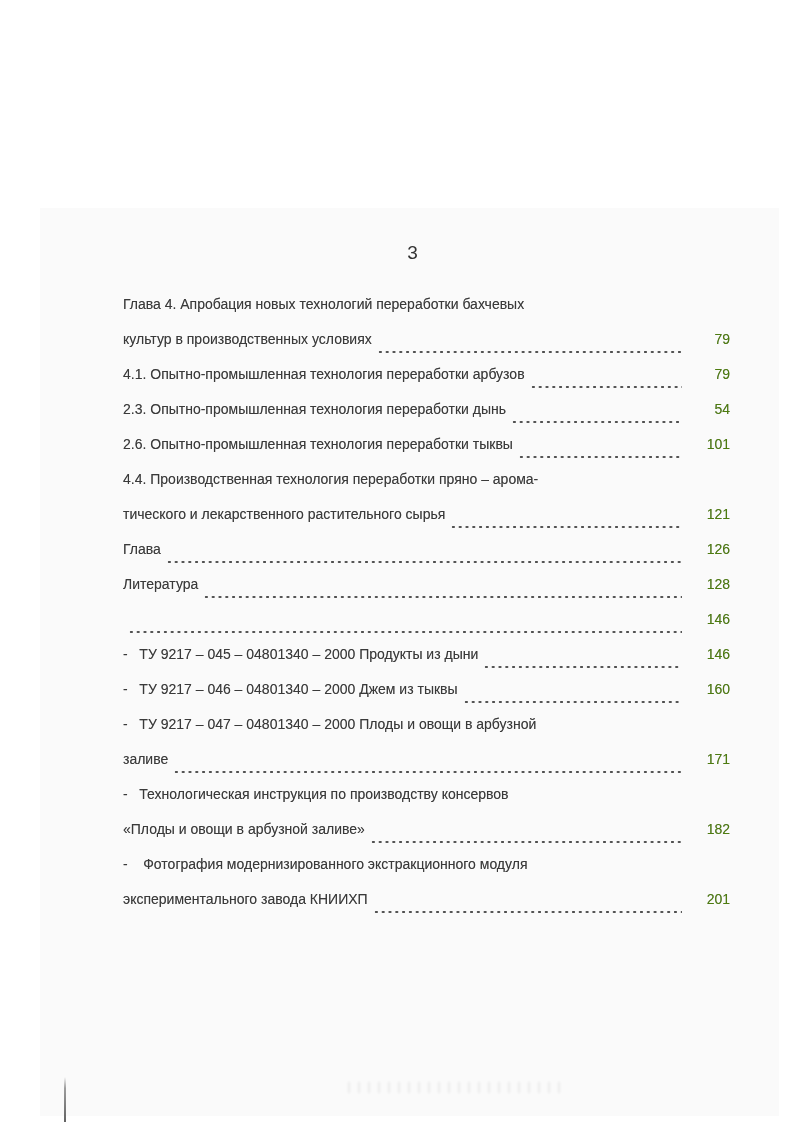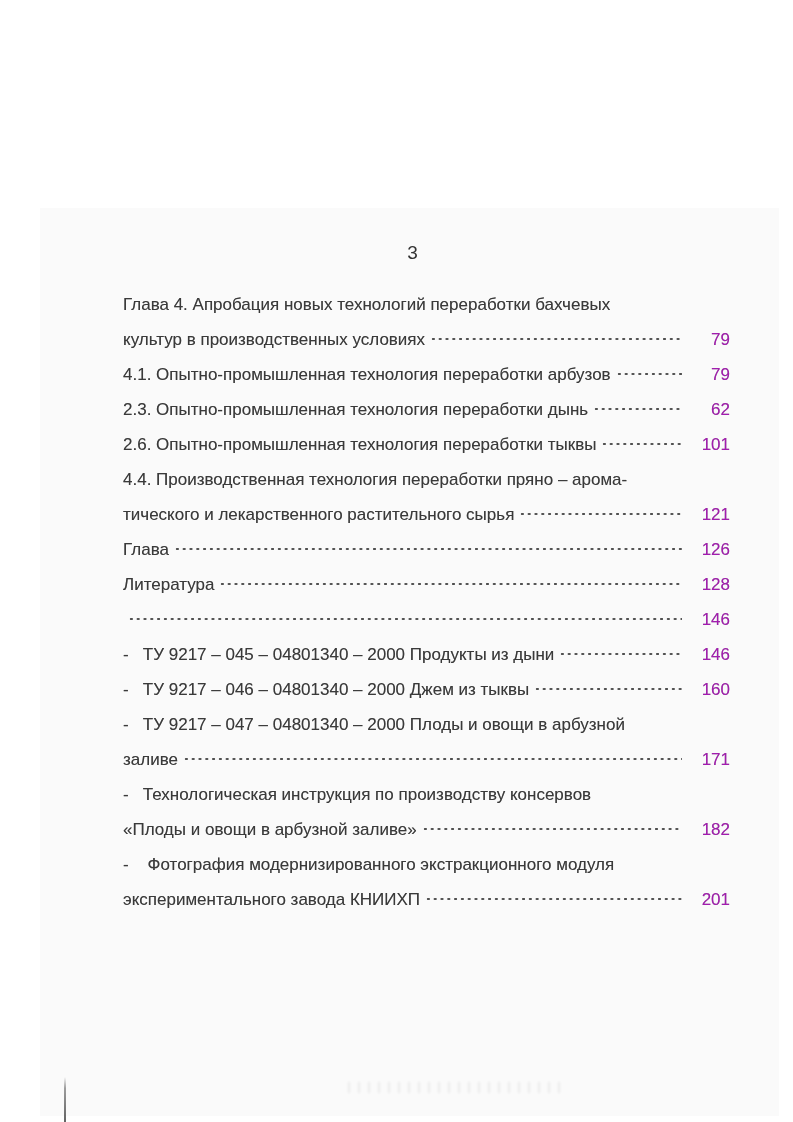--- a/index.html
+++ b/index.html
@@ -42,24 +42,24 @@
     color: #333333;
   }
   .toc {
     position: absolute;
     top: 287px;
     left: 0;
     width: 607px;
   }
   .toc-line {
     display: flex;
-    align-items: center;
+    align-items: flex-end;
     height: 35px;
     line-height: 35px;
-    font-size: 17px;
+    font-size: 14px;
     color: #3a3a3a;
     white-space: pre;
     text-shadow: 0 0 0.5px rgba(60,60,60,0.45);
   }
   .toc-text {
     white-space: pre;
     flex: 0 0 auto;
   }
   .dots {
     flex: 1 1 auto;
@@ -68,21 +68,21 @@
     margin: 0 4px 0 5px;
     background-image: radial-gradient(circle, #4e4e4e 1.05px, rgba(0,0,0,0) 1.5px);
     background-size: 6.8px 8px;
     background-repeat: repeat-x;
     background-position: left bottom 1px;
   }
   .pg {
     flex: 0 0 auto;
     min-width: 44px;
     text-align: right;
-    color: #a21caf;
+    color: #4d7c0f;
   }
   
   .artifact-line {
     position: absolute;
     left: 64px;
     top: 1077px;
     width: 2px;
     height: 45px;
     background: linear-gradient(to bottom,
       rgba(90,90,90,0) 0%,
@@ -108,21 +108,21 @@
 <div class="page">
   <div class="scan-shade"></div>
 
   <div class="content">
     <div class="pageno">3</div>
 
     <div class="toc">
         <div class="toc-line"><span class="toc-text">Глава 4. Апробация новых технологий переработки бахчевых</span></div>
         <div class="toc-line"><span class="toc-text">культур в производственных условиях</span><span class="dots"></span><span class="pg">79</span></div>
         <div class="toc-line"><span class="toc-text">4.1. Опытно-промышленная технология переработки арбузов</span><span class="dots"></span><span class="pg">79</span></div>
-        <div class="toc-line"><span class="toc-text">2.3. Опытно-промышленная технология переработки дынь</span><span class="dots"></span><span class="pg">62</span></div>
+        <div class="toc-line"><span class="toc-text">2.3. Опытно-промышленная технология переработки дынь</span><span class="dots"></span><span class="pg">54</span></div>
         <div class="toc-line"><span class="toc-text">2.6. Опытно-промышленная технология переработки тыквы</span><span class="dots"></span><span class="pg">101</span></div>
         <div class="toc-line"><span class="toc-text">4.4. Производственная технология переработки пряно – арома-</span></div>
         <div class="toc-line"><span class="toc-text">тического и лекарственного растительного сырья</span><span class="dots"></span><span class="pg">121</span></div>
         <div class="toc-line"><span class="toc-text">Глава</span><span class="dots"></span><span class="pg">126</span></div>
         <div class="toc-line"><span class="toc-text">Литература</span><span class="dots"></span><span class="pg">128</span></div>
         <div class="toc-line"><span class="dots"></span><span class="pg">146</span></div>
         <div class="toc-line"><span class="toc-text">-&nbsp;&nbsp;&nbsp;ТУ 9217 – 045 – 04801340 – 2000 Продукты из дыни</span><span class="dots"></span><span class="pg">146</span></div>
         <div class="toc-line"><span class="toc-text">-&nbsp;&nbsp;&nbsp;ТУ 9217 – 046 – 04801340 – 2000 Джем из тыквы</span><span class="dots"></span><span class="pg">160</span></div>
         <div class="toc-line"><span class="toc-text">-&nbsp;&nbsp;&nbsp;ТУ 9217 – 047 – 04801340 – 2000 Плоды и овощи в арбузной</span></div>
         <div class="toc-line"><span class="toc-text">заливе</span><span class="dots"></span><span class="pg">171</span></div>

